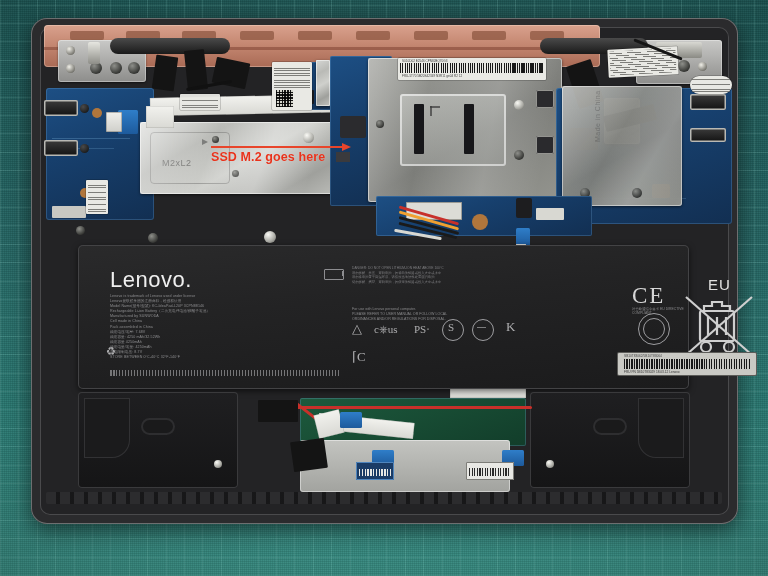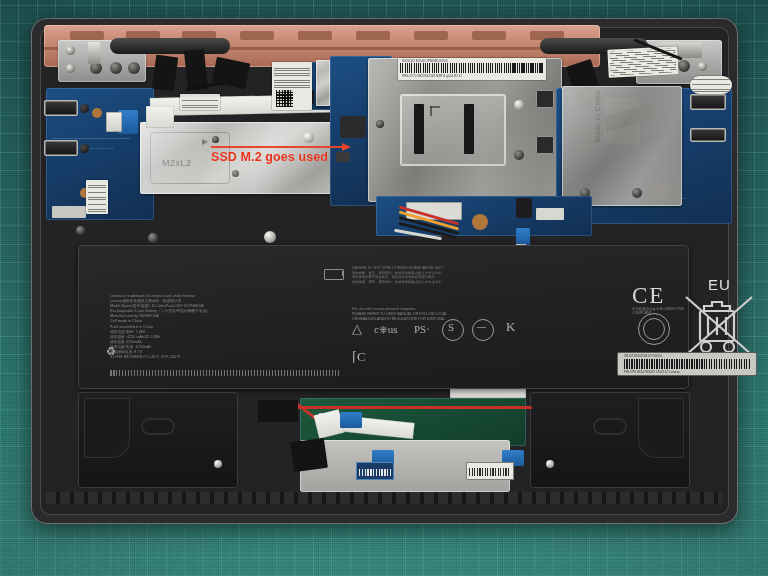--- a/index.html
+++ b/index.html
@@ -291,20 +291,21 @@
   <div class="wire" style="left:398px;top:219px;width:62px;height:2.5px;background:#f0a030;transform:rotate(16deg);"></div>
   <div class="wire" style="left:398px;top:224px;width:62px;height:2.5px;background:#1a1a1a;transform:rotate(15deg);"></div>
   <div class="wire" style="left:398px;top:229px;width:60px;height:2.5px;background:#1a1a1a;transform:rotate(14deg);"></div>
   <div class="wire" style="left:394px;top:233px;width:48px;height:2.5px;background:#d8d8d2;transform:rotate(10deg);"></div>
 
   <div class="conn" style="left:516px;top:228px;width:14px;height:18px;"></div>
   <div class="ribbon" style="left:516px;top:244px;width:10px;height:148px;"></div>
   <div class="ribbon" style="left:450px;top:388px;width:76px;height:10px;"></div>
 
   <div class="battery">
+    <div class="batt-logo"><span>Lenovo</span><span class="dot">.</span></div>
     <div class="batt-text">Lenovo is trademark of Lenovo used under license
 Lenovo是联想集团的注册商标，经授权使用
 Model Name(型号/型號): KC-IdeaPad-L20P    3CPN88146
 Rechargeable Li-ion Battery（二次充电锂电池/鋰離子電池）
 Manufactured by SUNWODA
 Cell made in China
 Pack assembled in China
 额定电压/電壓: 7.68V
 额定容量: 4250 mAh/32.52Wh
 额定容量 4250mAh
@@ -397,17 +398,17 @@
   <div class="conn" style="left:502px;top:450px;width:22px;height:16px;"></div>
   <div style="position:absolute;left:466px;top:462px;width:48px;height:18px;background:#e8e8e4;border-radius:1px;box-shadow:inset 0 0 0 1px #7d7d78;">
     <div style="position:absolute;left:3px;top:6px;right:3px;height:8px;background:repeating-linear-gradient(90deg,#2a2a2a 0 1.2px,#e8e8e4 1.2px 2.6px);"></div>
   </div>
   <div class="tape" style="left:292px;top:440px;width:34px;height:30px;transform:rotate(-8deg);"></div>
   <div class="tape" style="left:258px;top:400px;width:40px;height:22px;"></div>
 
   <div style="position:absolute;left:46px;top:492px;width:676px;height:12px;border-radius:2px;
        background:repeating-linear-gradient(90deg,#2d2d2f 0 10px,#161617 10px 14px);opacity:.9;"></div>
 
-  <div class="anno-text" style="left:211px;top:150px;">SSD M.2 goes used</div>
+  <div class="anno-text" style="left:211px;top:150px;">SSD M.2 goes here</div>
   <div class="anno-arrow" style="left:211px;top:146px;width:132px;"></div>
   <div class="anno-head" style="left:342px;top:143px;"></div>
 
 </div>
 
 </body></html>

